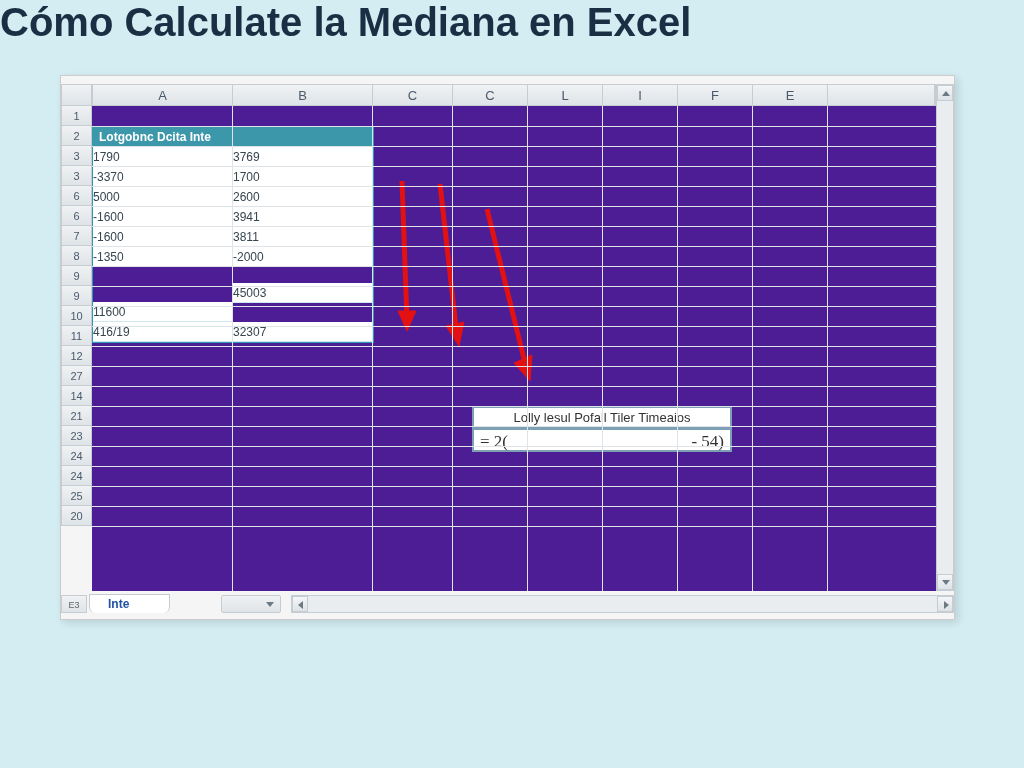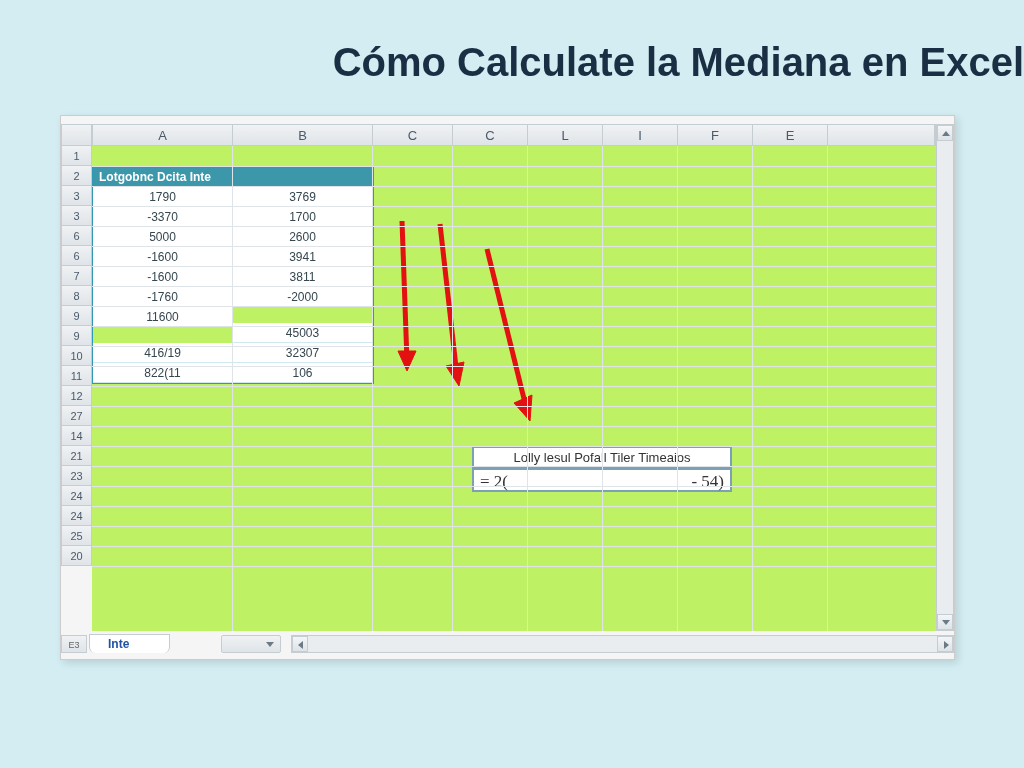--- a/index.html
+++ b/index.html
@@ -4,25 +4,24 @@
 <style>
   * { box-sizing: border-box; margin: 0; padding: 0; }
   body {
     width: 1024px;
     height: 768px;
     background: #d3edf2;
     font-family: Arial, sans-serif;
     overflow: hidden;
   }
   .page-title {
-    text-align: right;
+    text-align: left;
     font-size: 40px;
     font-weight: 700;
     color: #1a2f44;
-    padding-top: 40px;
     padding-bottom: 30px;
   }
   .excel-frame {
     background: #f5f5f5;
     border: 1px solid #ccc;
     width: 895px;
     height: 545px;
     margin-left: 60px;
     position: relative;
     box-shadow: 3px 3px 8px rgba(0,0,0,.12);
@@ -63,21 +62,21 @@
     border-top: none;
     background: linear-gradient(#f0f2f4,#dfe4e8);
     font-size: 11px;
     color: #4a5a6a;
     text-align: center;
     line-height: 20px;
   }
   .grid {
     position: absolute;
     top: 30px; left: 31px; right: 18px; bottom: 28px;
-    background: #bef264;
+    background: #4c1d95;
   }
   .gridline-v { position: absolute; top:0; bottom:0; width:1px; background:#dfe4e8; }
   .gridline-h { position: absolute; left:0; right:0; height:1px; background:#dfe4e8; }
   .data-block {
     position: absolute;
     top: 20px; left: 0;
     border: 1px solid #2f98b4;
   }
   .hdr-row {
     display: flex;
@@ -92,21 +91,21 @@
     text-align: center;
   }
   .hdr-row.sub .hdr-cell { background:#3b97a9; }
   .data-row { display:flex; }
   .data-cell {
     height: 20px; line-height: 20px;
     border-right: 1px solid #cfe9ee;
     border-bottom: 1px solid #cfe9ee;
     font-size: 12px;
     color: #35464f;
-    text-align: center;
+    text-align: left;
     background: #fff;
   }
   .float-box {
     position: absolute;
     border: 2px solid #7da0b5;
     background: #fff;
     font-size: 13px;
     color: #333;
     padding: 2px 6px;
   }
@@ -241,34 +240,30 @@
           </div>
           <div class="data-row">
             <div class="data-cell" style="width: 140px;">-1600</div>
             <div class="data-cell" style="width: 140px;">3941</div>
           </div>
           <div class="data-row">
             <div class="data-cell" style="width: 140px;">-1600</div>
             <div class="data-cell" style="width: 140px;">3811</div>
           </div>
           <div class="data-row">
-            <div class="data-cell" style="width: 140px;">-1760</div>
+            <div class="data-cell" style="width: 140px;">-1350</div>
             <div class="data-cell" style="width: 140px;">-2000</div>
           </div>
           <div class="data-row">
-            <div class="data-cell" style="width: 140px;">11600</div>
+            <div class="data-cell" style="width: 140px; margin-top: 35px;">11600</div>
             <div class="data-cell" style="width: 140px; margin-top: 16px;">45003</div>
           </div>
           <div class="data-row">
             <div class="data-cell" style="width: 140px;">416/19</div>
             <div class="data-cell" style="width: 140px;">32307</div>
-          </div>
-          <div class="data-row">
-            <div class="data-cell" style="width: 140px;">822(11</div>
-            <div class="data-cell" style="width: 140px;">106</div>
           </div>
         </div>
     </div>
 
     <div class="float-box float-label">Lolly lesul  Pofall Tiler Timeaios</div>
     <div class="float-box float-formula">
       <span class="left">= 2(</span>
       <span class="right">- 54)</span>
     </div>
 

